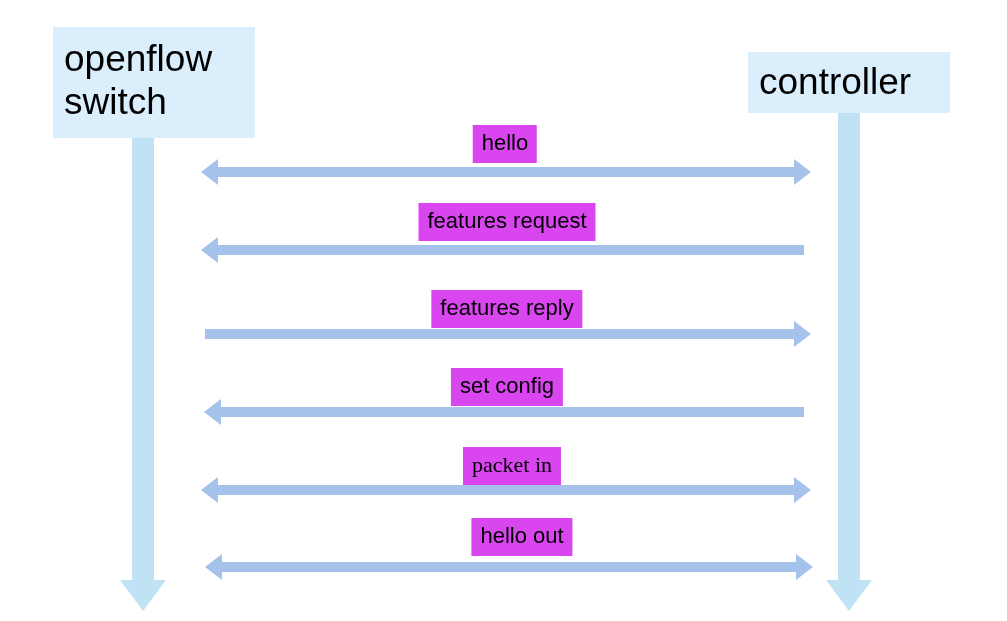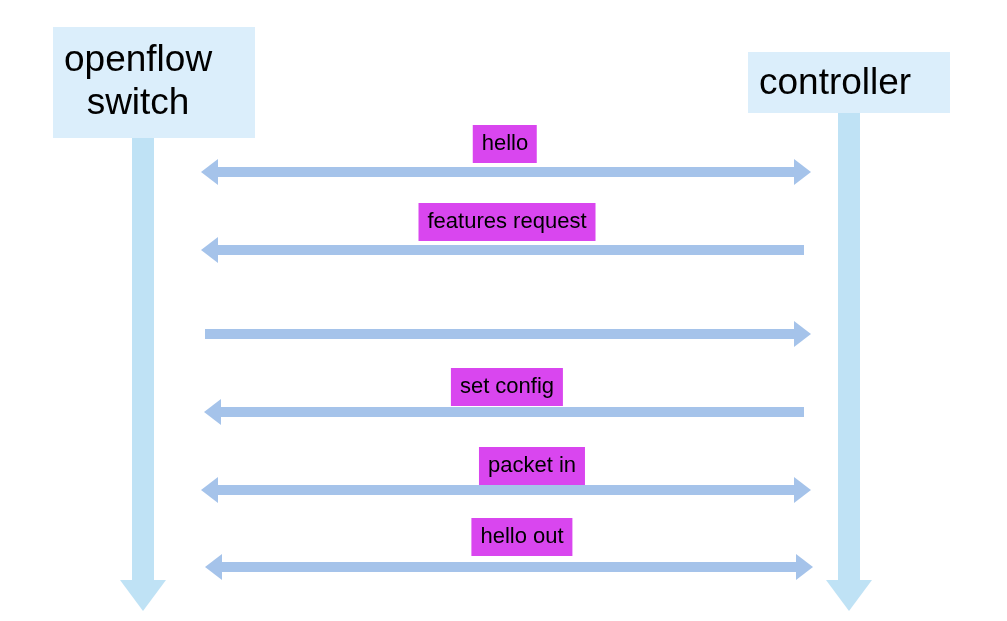--- a/index.html
+++ b/index.html
@@ -112,21 +112,21 @@
   <div class="lifeline" style="left:143px; top:138px;">
     <div class="shaft" style="height:442px;"></div>
     <div class="head" style="top:442px;"></div>
   </div>
 
   <div class="lifeline" style="left:849px; top:113px;">
     <div class="shaft" style="height:467px;"></div>
     <div class="head" style="top:467px;"></div>
   </div>
 
-  <div class="actor-box" style="left:53px; top:27px; width:202px; height:111px; padding:10px 0 0 11px;text-align:center;">
+  <div class="actor-box" style="left:53px; top:27px; width:202px; height:111px; padding:10px 0 0 11px;">
     <span class="actor-label">openflow
 switch</span>
   </div>
 
   <div class="actor-box" style="left:748px; top:52px; width:202px; height:61px; padding:8px 0 16px 11px;">
     <span class="actor-label">controller</span>
   </div>
 
   <div class="msg-arrow" style="left:201px; top:159px; width:610px;">
     <div class="tip-left"></div>
@@ -138,33 +138,34 @@
   <div class="msg-arrow" style="left:201px; top:237px; width:603px;">
     <div class="tip-left"></div>
     <div class="bar" style="left:14px; right:0px;"></div>
   </div>
   <div class="msg-label" style="left:507px; top:203px;text-align:right;">features request</div>
 
   <div class="msg-arrow" style="left:205px; top:321px; width:606px;">
     <div class="bar" style="left:0px; right:14px;"></div>
     <div class="tip-right"></div>
   </div>
+  <div class="msg-label" style="left:507px; top:290px;">features reply</div>
 
   <div class="msg-arrow" style="left:204px; top:399px; width:600px;">
     <div class="tip-left"></div>
     <div class="bar" style="left:14px; right:0px;"></div>
   </div>
   <div class="msg-label" style="left:507px; top:368px;">set config</div>
 
   <div class="msg-arrow" style="left:201px; top:477px; width:610px;">
     <div class="tip-left"></div>
     <div class="bar" style="left:14px; right:14px;"></div>
     <div class="tip-right"></div>
   </div>
-  <div class="msg-label" style="left:532px; top:447px;">packet in</div>
+  <div class="msg-label" style="left:512px; top:447px;font-family:Liberation Serif, serif;">packet in</div>
 
   <div class="msg-arrow" style="left:205px; top:554px; width:608px;">
     <div class="tip-left"></div>
     <div class="bar" style="left:14px; right:14px;"></div>
     <div class="tip-right"></div>
   </div>
   <div class="msg-label" style="left:522px; top:518px;">hello out</div>
 
 </div>
 

